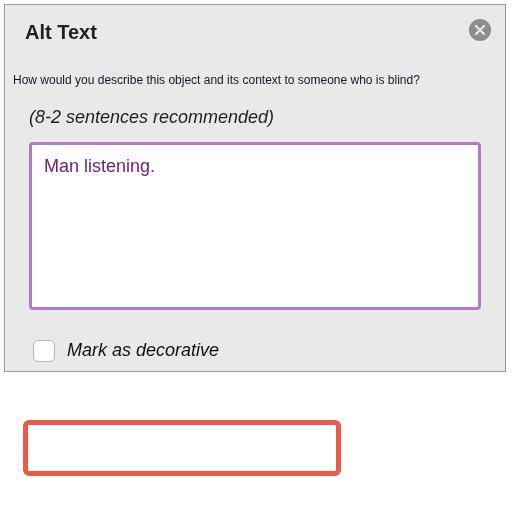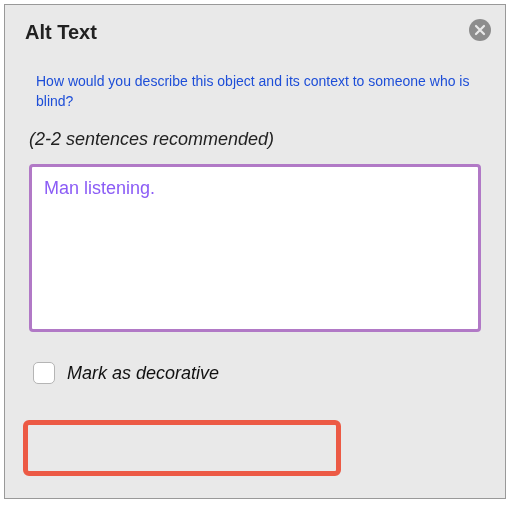--- a/index.html
+++ b/index.html
@@ -8,21 +8,21 @@
       padding: 0;
     }
     body {
       font-family: -apple-system, "Segoe UI", "Helvetica Neue", Arial, sans-serif;
       background: #fff;
       width: 512px;
       height: 505px;
     }
     .panel {
       width: 502px;
-      height: 495px;
+      height: 368px;
       margin: 4px;
       background: #e9e9e9;
       border: 1px solid #999;
       position: relative;
       padding: 0;
     }
     .panel-header {
       padding: 16px 20px 28px 20px;
       position: relative;
     }
@@ -42,24 +42,24 @@
       display: flex;
       align-items: center;
       justify-content: center;
       cursor: pointer;
     }
     .close-btn svg {
       width: 12px;
       height: 12px;
     }
     .prompt {
-      padding: 0 31px;
-      font-size: 14px;
+      padding: 0 8px;
+      font-size: 12px;
       line-height: 1.4;
-      color: #1d4ed8;
+      color: #0f172a;
     }
     .hint {
       padding: 18px 24px 14px 24px;
       font-size: 18px;
       font-style: italic;
       color: #222;
     }
     .textarea-wrap {
       margin: 0 24px;
     }
@@ -67,21 +67,21 @@
       width: 100%;
       height: 168px;
       border: 3px solid #b179c6;
       border-radius: 4px;
       background: #fff;
       font-size: 18px;
       padding: 10px 12px;
       font-family: inherit;
       resize: none;
       outline: none;
-      color: #8b5cf6;
+      color: #701a75;
       line-height: 1.3;
     }
     .decorative-row {
       display: inline-flex;
       align-items: center;
       margin: 18px 0 0 20px;
       padding: 8px 70px 8px 8px;
       cursor: pointer;
       font-style: italic;
     }
@@ -118,21 +118,21 @@
     <div class="panel-title">Alt Text</div>
     <div class="close-btn">
       <svg viewBox="0 0 12 12">
         <path d="M2 2 L10 10 M10 2 L2 10" stroke="#e9e9e9" stroke-width="2.2" stroke-linecap="round" fill="none"></path>
       </svg>
     </div>
   </div>
 
   <div class="prompt">How would you describe this object and its context to someone who is blind?</div>
 
-  <div class="hint">(2-2 sentences recommended)</div>
+  <div class="hint">(8-2 sentences recommended)</div>
 
   <div class="textarea-wrap">
     <textarea class="alt-textarea" style="">Man listening.</textarea>
   </div>
 
   <label class="decorative-row">
     <span class="checkbox"></span>
     <span class="decorative-label">Mark as decorative</span>
   </label>
 

